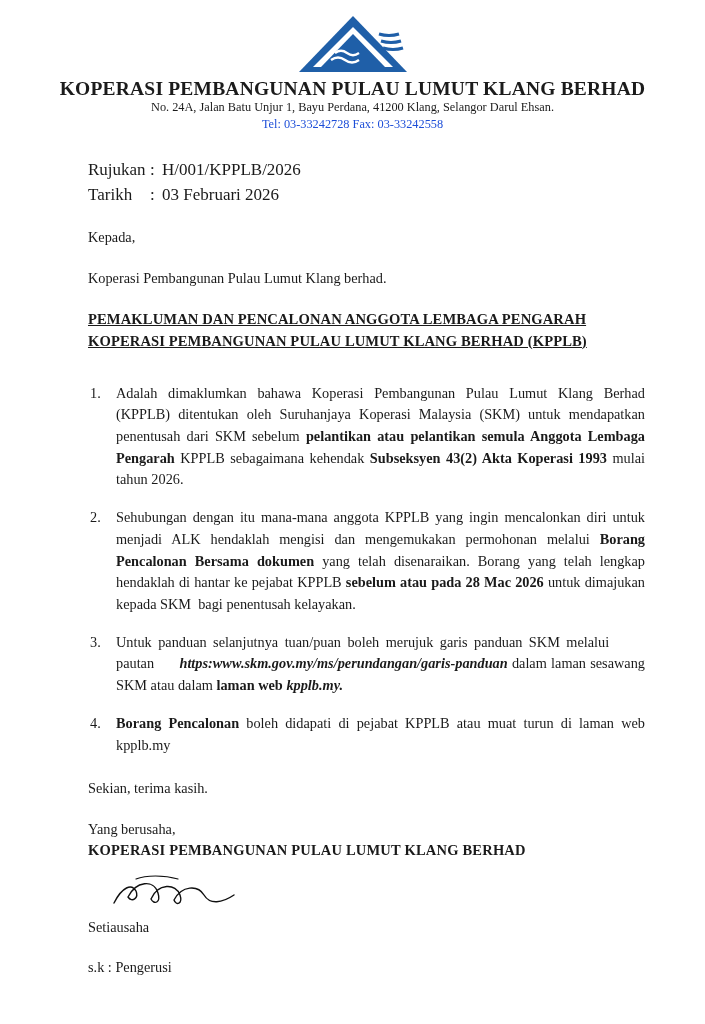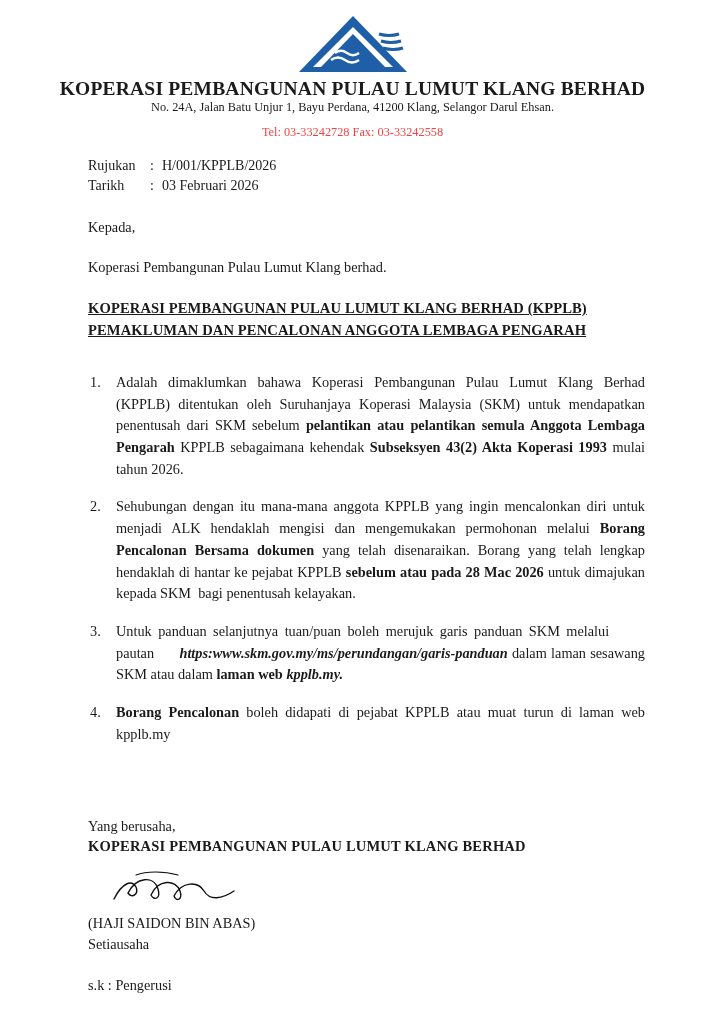--- a/index.html
+++ b/index.html
@@ -42,33 +42,33 @@
     color: #1b1b1b;
     margin-top: 2px;
   }
   .org-addr {
     font-size: 12.3px;
     margin-top: 0;
     color: #1b1b1b;
   }
   .org-tel {
     font-size: 12.3px;
-    margin-top: 10px;
-    color: #ef4444;
+    margin-top: 2px;
+    color: #1d4ed8;
   }
 
   
   .content {
     padding: 0 60px 0 88px;
     font-size: 14.2px;
     line-height: 1.45;
   }
   .ref-block {
-    margin-top: 16px;
-    font-size: 14px;
+    margin-top: 26px;
+    font-size: 17px;
   }
   .ref-line {
     display: flex;
   }
   .ref-label {
     width: 62px;
     flex: 0 0 62px;
   }
   .ref-colon {
     width: 12px;
@@ -106,21 +106,21 @@
   ol.items > li .num {
     position: absolute;
     left: 2px;
     top: 0;
     width: 22px;
     text-align: left;
   }
   b { font-weight: bold; }
   i { font-style: italic; }
 
-  .closing { font-size: 14.3px; margin-top: 28px; }
+  .closing { font-size: 14.3px; }
   .sign-name { font-weight: bold; font-size: 14.5px; letter-spacing: 0.2px; }
 
   .sig-wrap {
     height: 44px;
     position: relative;
     margin-left: 18px;
   }
   .sig {
     position: absolute;
     left: 0;
@@ -172,22 +172,22 @@
     </div>
 
     <div class="gap-20"></div>
     <div class="plain">Kepada,</div>
 
     <div class="gap-20"></div>
     <div class="plain">Koperasi Pembangunan Pulau Lumut Klang berhad.</div>
 
     <div class="gap-20"></div>
     <div class="title">
+      <div>PEMAKLUMAN DAN PENCALONAN ANGGOTA LEMBAGA PENGARAH</div>
       <div>KOPERASI PEMBANGUNAN PULAU LUMUT KLANG BERHAD (KPPLB)</div>
-      <div>PEMAKLUMAN DAN PENCALONAN ANGGOTA LEMBAGA PENGARAH</div>
     </div>
 
     <div class="gap-16"></div>
 
     <div class="gap-14"></div>
     <ol class="items">
       <li>
         <span class="num">1.</span>
         <span>Adalah dimaklumkan bahawa Koperasi Pembangunan Pulau Lumut Klang Berhad (KPPLB) ditentukan oleh Suruhanjaya Koperasi Malaysia (SKM) untuk mendapatkan penentusah dari SKM sebelum <b>pelantikan atau pelantikan semula Anggota Lembaga Pengarah</b> KPPLB sebagaimana kehendak <b>Subseksyen 43(2) Akta Koperasi 1993</b> mulai tahun 2026.</span>
       </li>
@@ -199,33 +199,33 @@
         <span class="num">3.</span>
         <span>Untuk panduan selanjutnya tuan/puan boleh merujuk garis panduan SKM melalui&nbsp;&nbsp;&nbsp;&nbsp;&nbsp;&nbsp; pautan&nbsp;&nbsp;&nbsp;&nbsp;&nbsp; <b><i>https:www.skm.gov.my/ms/perundangan/garis-panduan</i></b> dalam laman sesawang SKM atau dalam <b>laman web <i>kpplb.my.</i></b></span>
       </li>
       <li>
         <span class="num">4.</span>
         <span><b>Borang Pencalonan</b> boleh didapati di pejabat KPPLB atau muat turun di laman web kpplb.my</span>
       </li>
     </ol>
 
     <div class="gap-6"></div>
+    <div class="plain">Sekian, terima kasih.</div>
 
     <div class="gap-20"></div>
     <div class="closing">Yang berusaha,</div>
     <div class="sign-name">KOPERASI PEMBANGUNAN PULAU LUMUT KLANG BERHAD</div>
 
     <div class="gap-12"></div>
     <div class="sig-wrap">
       <svg class="sig" width="180" height="40" viewBox="0 0 180 40" aria-hidden="true">
         <path d="M8 30 C16 14, 26 10, 30 18 C33 25, 26 30, 22 24 C30 8, 48 6, 52 20 C55 30, 48 32, 45 26 C52 10, 70 10, 74 22 C77 31, 70 33, 68 27 C76 12, 92 12, 98 22 C104 32, 116 30, 128 22" stroke="#101010" stroke-width="1.4" fill="none" stroke-linecap="round"></path>
         <path d="M30 6 C40 2, 58 2, 72 6" stroke="#101010" stroke-width="1.2" fill="none" stroke-linecap="round"></path>
       </svg>
     </div>
 
-    <div class="plain">(HAJI SAIDON BIN ABAS)</div>
     <div class="plain">Setiausaha</div>
 
     <div class="gap-20"></div>
     <div class="sk-line">s.k : Pengerusi</div>
 
   </div>
 </div>
 
 </body></html>

